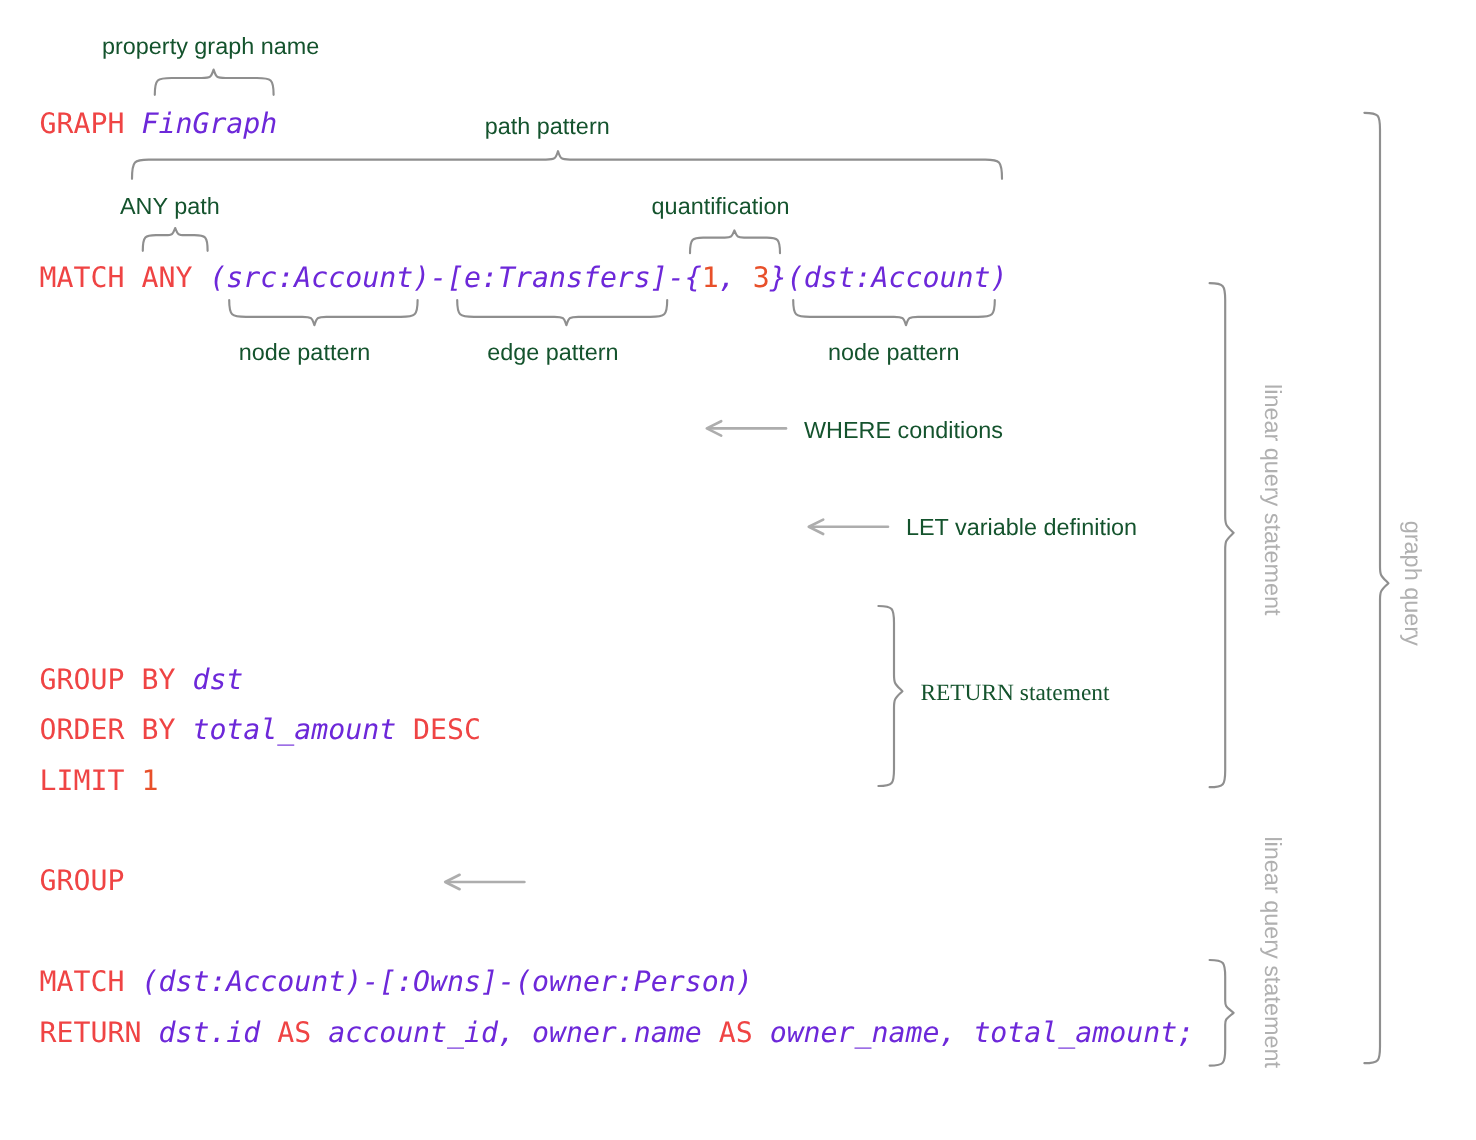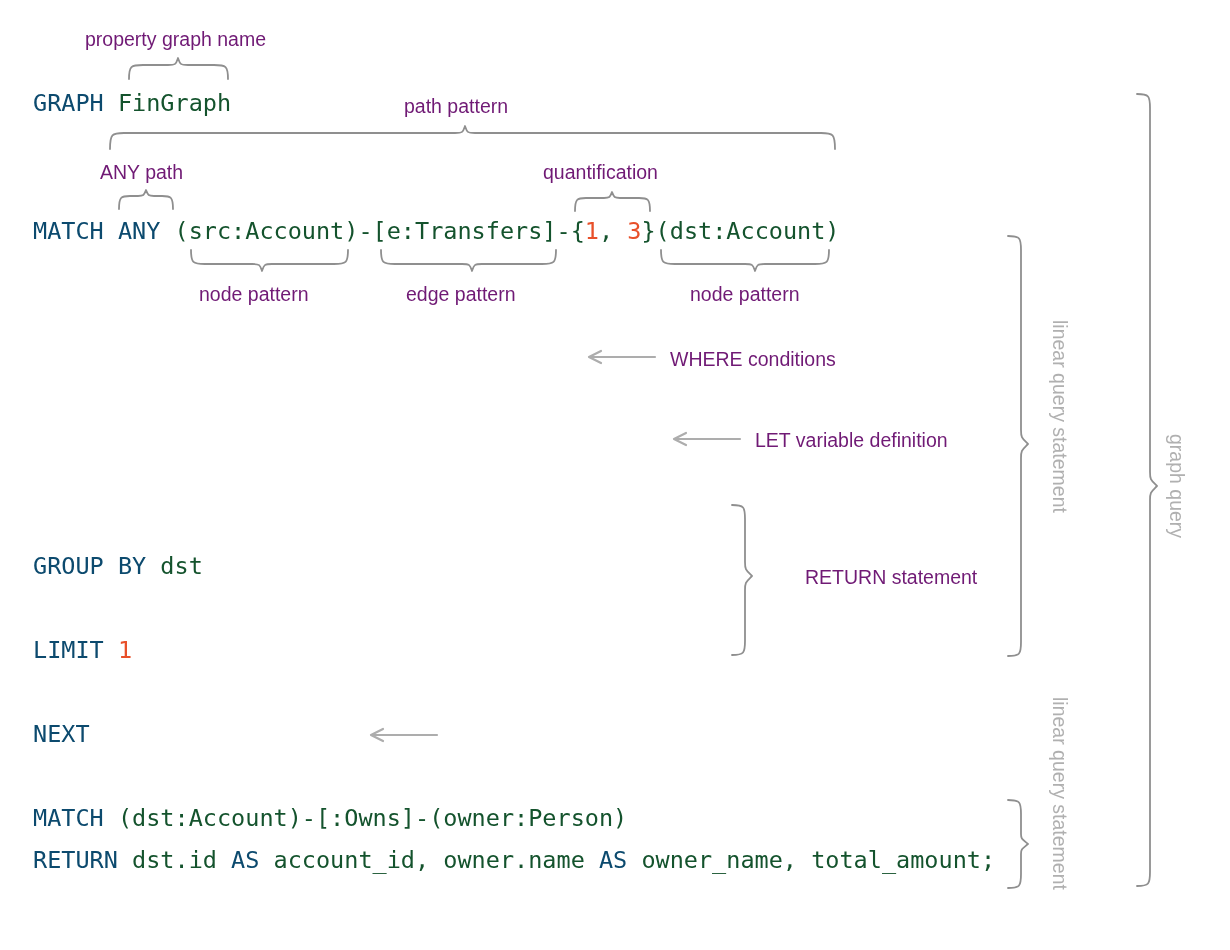--- a/index.html
+++ b/index.html
@@ -19,30 +19,30 @@
   
   .code {
     position: absolute;
     font-family: "DejaVu Sans Mono", monospace;
     font-size: 23.5px;
     letter-spacing: 0px;
     color: #202124;
     white-space: pre;
     line-height: 1;
   }
-  .kw   { color: #0c4a6e; }
+  .kw   { color: #ef4444; }
   .num  { color: #e8502a; }
-  .pl   { color: #14532d; }
+  .pl   { color: #6d28d9; font-style: italic; }
 
   
   .lbl {
     position: absolute;
     font-family: "Liberation Sans", sans-serif;
     font-size: 19.5px;
-    color: #701a75;
+    color: #14532d;
     white-space: nowrap;
     line-height: 1;
   }
 
   .vlbl {
     position: absolute;
     font-family: "Liberation Sans", sans-serif;
     font-size: 19.5px;
     color: #b0b0b0;
     white-space: nowrap;
@@ -121,24 +121,25 @@
 
   <div class="code" style="left:33px; top:92px;"><span class="kw">GRAPH</span><span class="pl"> FinGraph</span></div>
 
   <div class="code" style="left:33px; top:220px;"><span class="kw">MATCH</span><span class="kw"> ANY</span><span class="pl"> (src:Account)</span><span class="pl">-</span><span class="pl">[e:Transfers]</span><span class="pl">-</span><span class="pl">{</span><span class="num">1</span><span class="pl">, </span><span class="num">3</span><span class="pl">}</span><span class="pl">(dst:Account)</span></div>
 
 
 
 
   <div class="code" style="left:33px; top:555px;"><span class="kw">GROUP BY</span><span class="pl"> dst</span></div>
 
+  <div class="code" style="left:33px; top:597px;"><span class="kw">ORDER BY</span><span class="pl"> total_amount </span><span class="kw">DESC</span></div>
 
   <div class="code" style="left:33px; top:639px;"><span class="kw">LIMIT</span><span class="pl"> </span><span class="num">1</span></div>
 
-  <div class="code" style="left:33px; top:723px;"><span class="kw">NEXT</span></div>
+  <div class="code" style="left:33px; top:723px;"><span class="kw">GROUP</span></div>
 
   <div class="code" style="left:33px; top:807px;"><span class="kw">MATCH</span><span class="pl"> (dst:Account)-[:Owns]-(owner:Person)</span></div>
 
   <div class="code" style="left:33px; top:849px;"><span class="kw">RETURN</span><span class="pl"> dst.id </span><span class="kw">AS</span><span class="pl"> account_id, owner.name </span><span class="kw">AS</span><span class="pl"> owner_name, total_amount;</span></div>
 
   <div class="lbl" style="left:85px; top:30px;">property graph name</div>
 
   <div class="lbl" style="left:404px; top:97px;">path pattern</div>
 
   <div class="lbl" style="left:100px; top:163px;">ANY path</div>
@@ -148,21 +149,21 @@
   <div class="lbl" style="left:199px; top:285px;">node pattern</div>
 
   <div class="lbl" style="left:406px; top:285px;">edge pattern</div>
 
   <div class="lbl" style="left:690px; top:285px;">node pattern</div>
 
   <div class="lbl" style="left:670px; top:350px;">WHERE conditions</div>
 
   <div class="lbl" style="left:755px; top:431px;">LET variable definition</div>
 
-  <div class="lbl" style="left:805px; top:568px;">RETURN statement</div>
+  <div class="lbl" style="left:767px; top:568px;font-family:Liberation Serif, serif;">RETURN statement</div>
 
 
   <div class="vlbl" style="left:1069px; top:320px;">linear query statement</div>
 
   <div class="vlbl" style="left:1069px; top:697px;">linear query statement</div>
 
   <div class="vlbl" style="left:1186px; top:434px;">graph query</div>
 
 </div>
 

